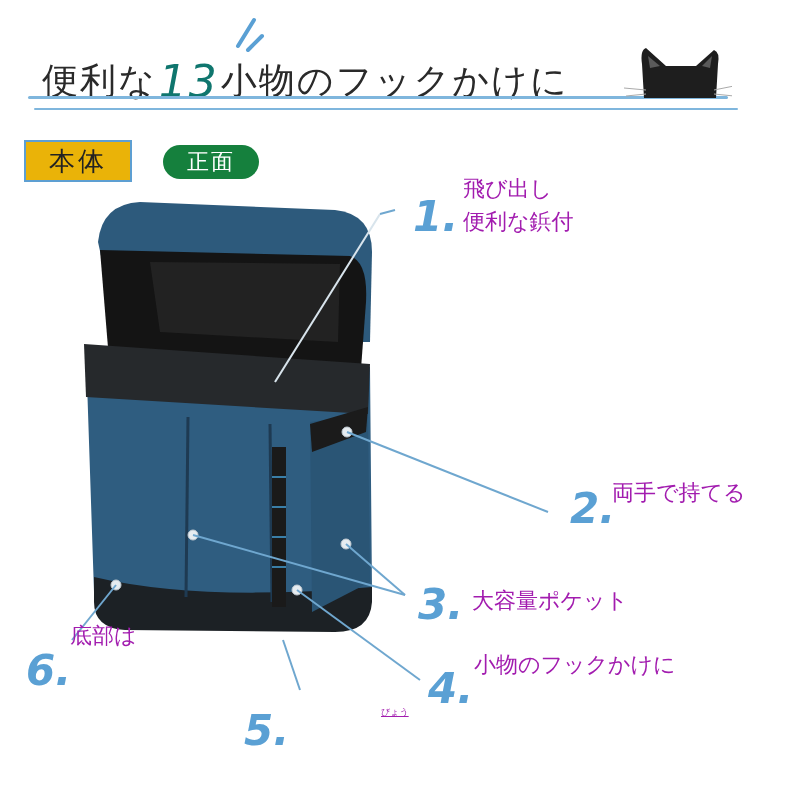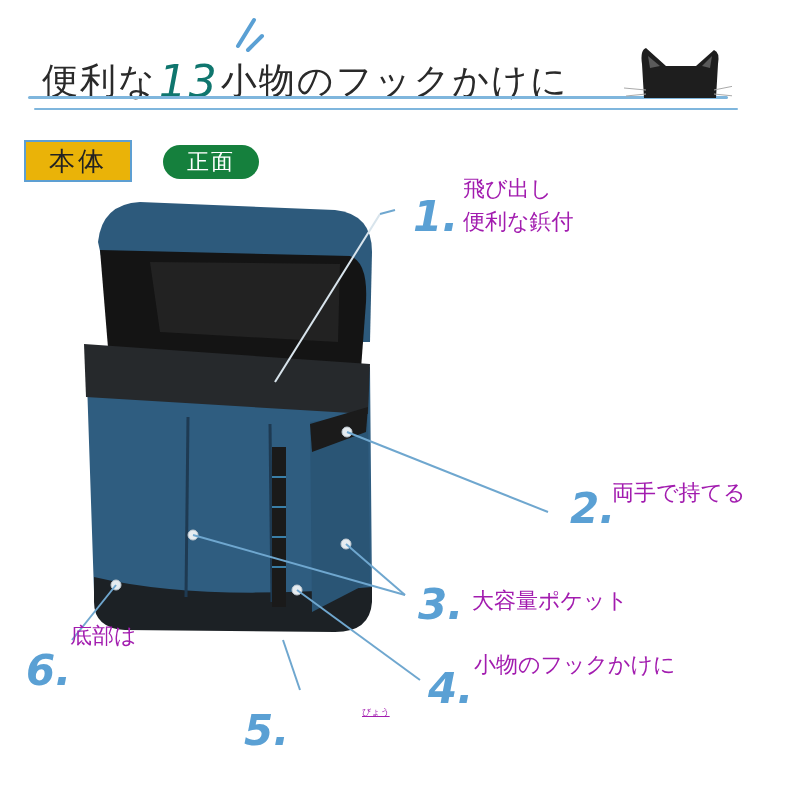--- a/index.html
+++ b/index.html
@@ -112,20 +112,20 @@
 </div>
 
 <div class="abs callnum" style="left:428px;top:664px;">4.</div>
 <div class="abs calltext" style="left:474px;top:648px;">
   <div>小物のフックかけに</div>
 </div>
 
 <div class="abs callnum" style="left:244px;top:706px;">5.</div>
 <div class="abs calltext" style="left:282px;top:704px;">
   <div style="position:relative;">
-    <span class="ruby" style="left:80px;top:-8px;text-decoration:underline;">びょう</span>
+    <span class="ruby" style="left:99px;top:-8px;text-decoration:underline;">びょう</span>
   </div>
 </div>
 
 <div class="abs callnum" style="left:26px;top:646px;">6.</div>
 <div class="abs calltext" style="left:70px;top:619px;">
   <div>底部は</div>
 </div>
 
 </body></html>

